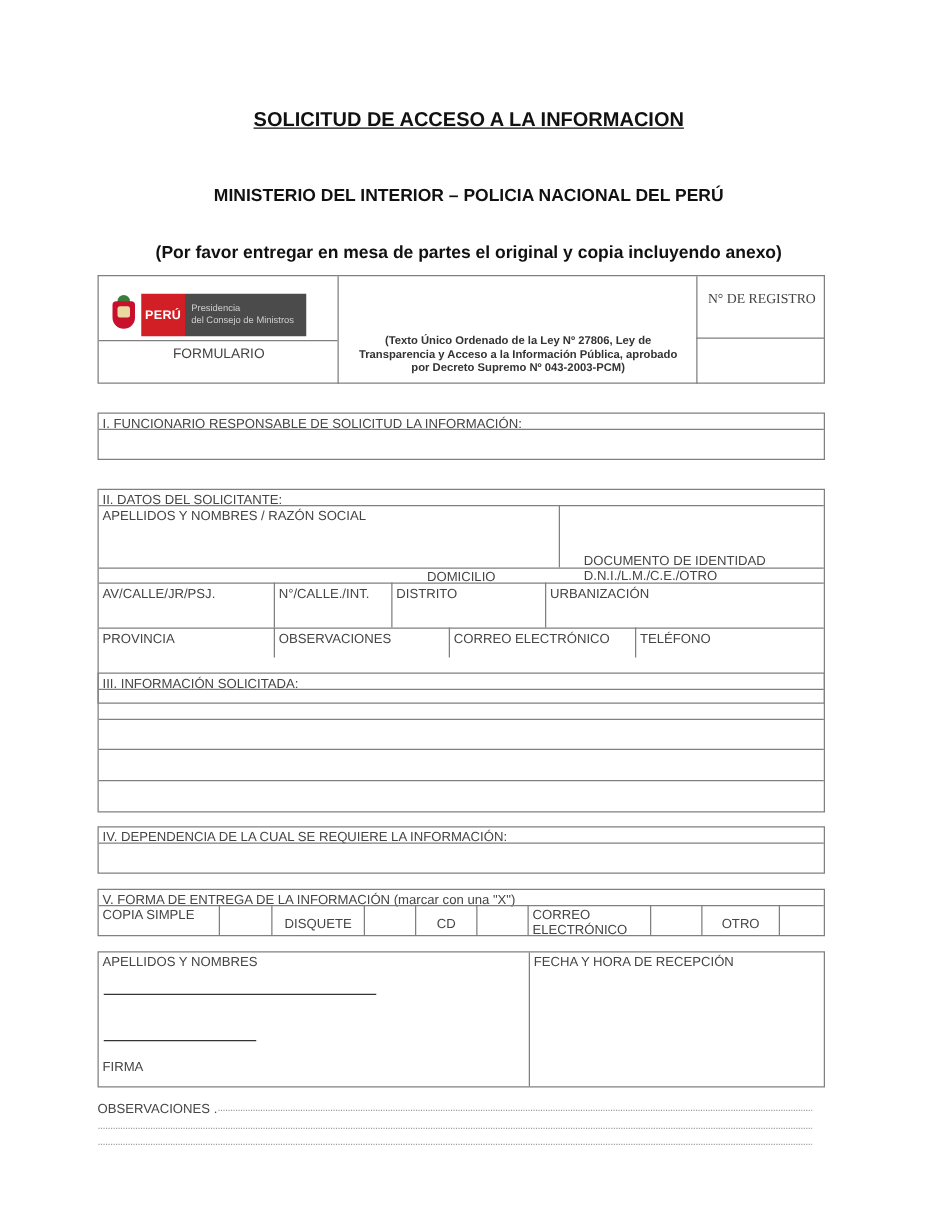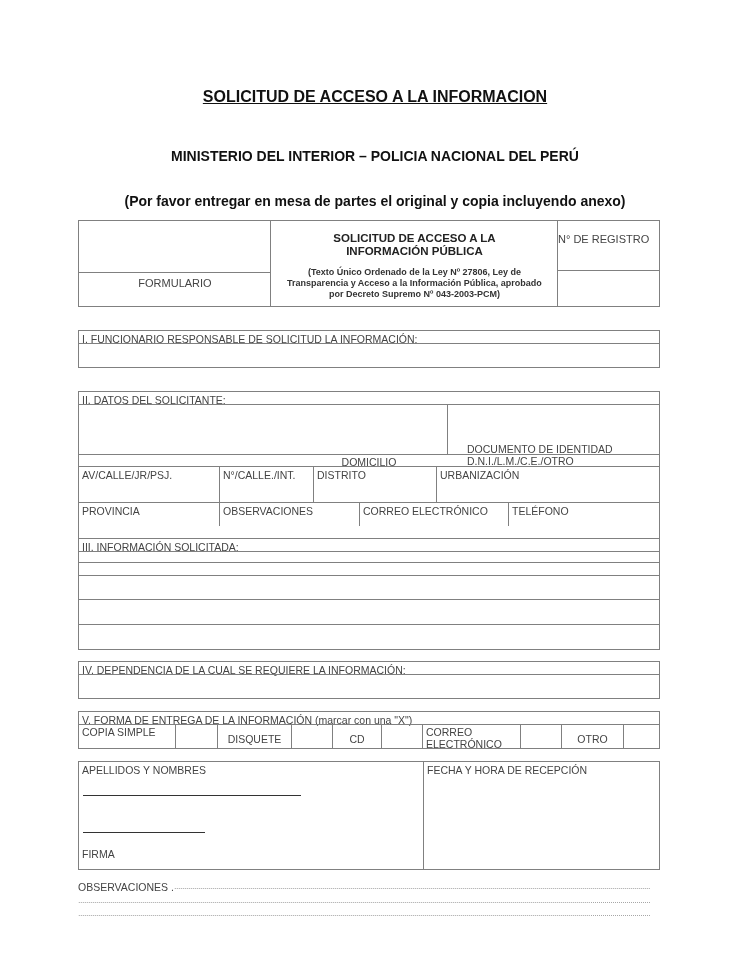--- a/index.html
+++ b/index.html
@@ -30,48 +30,55 @@
     .escudo { width: 28px; height: 34px; position: relative; }
     .escudo .shield { position: absolute; left: 5px; top: 6px; width: 18px; height: 22px; background: #c8102e; border-radius: 3px 3px 9px 9px; }
     .escudo .shield::after { content: ""; position: absolute; left: 4px; top: 4px; width: 10px; height: 9px; background: #e9d8a0; border-radius: 2px; }
     .escudo .crown { position: absolute; left: 9px; top: 1px; width: 10px; height: 6px; background: #3a7d3a; border-radius: 5px 5px 0 0; }
     .peru-block { width: 35px; background: #d21f26; color: #fff; font-size: 10px; font-weight: bold; display: flex; align-items: center; justify-content: center; letter-spacing: 0.3px; }
     .pcm-block { flex: 1; background: #4b4b4b; color: #cfcfcf; font-size: 7.5px; line-height: 9px; padding: 7px 4px 0 5px; }
 
     .hdr-title { position: absolute; left: 192px; top: 11px; width: 287px; text-align: center; font-weight: bold; font-size: 11.5px; line-height: 13px; color: #222; }
     .hdr-law { position: absolute; left: 192px; top: 46px; width: 287px; text-align: center; font-weight: bold; font-size: 9px; line-height: 11px; color: #333; }
     .hdr-formulario { position: absolute; left: 0; top: 56px; width: 192px; text-align: center; font-size: 11px; color: #444; }
-    .hdr-registro { position: absolute; left: 479px; top: 12px; width: 103px; font-size: 11px; color: #444; }
+    .hdr-registro { position: absolute; left: 479px; top: 12px; width: 103px; text-align: center; font-size: 11px; color: #444; font-family: Liberation Serif, serif; }
 
     .lbl { font-size: 10.5px; color: #444; }
     .dots { position: absolute; font-size: 9px; color: #999; letter-spacing: -0.5px; white-space: nowrap; overflow: hidden; }
     .sigline { position: absolute; border-top: 1px solid #333; height: 0; }
   </style>
 </head>
 <body>
 
 <div class="title">SOLICITUD DE ACCESO A LA INFORMACION</div>
 <div class="subtitle">
   <div>MINISTERIO DEL INTERIOR – POLICIA NACIONAL DEL PERÚ</div>
 </div>
 <div class="instruction">(Por favor entregar en mesa de partes el original y copia incluyendo anexo)</div>
 
 <div class="box hdr">
   <div class="vline" style="left:191px; top:0; height:86px;"></div>
   <div class="vline" style="left:478px; top:0; height:86px;"></div>
   <div class="hline" style="left:0; top:51px; width:191px;"></div>
   <div class="hline" style="left:478px; top:49px; width:103px;"></div>
 
+  <div class="logo-wrap">
+    <div class="escudo">
+      <div class="crown"></div>
+      <div class="shield"></div>
+    </div>
+    <div class="peru-block">PERÚ</div>
+    <div class="pcm-block">
+      <div>Presidencia</div>
+      <div>del Consejo de Ministros</div>
+    </div>
+  </div>
 
   <div class="hdr-formulario">FORMULARIO</div>
 
-  <div class="hdr-title">
-    <div>SOLICITUD DE ACCESO A LA</div>
-    <div>INFORMACIÓN PÚBLICA</div>
-  </div>
   <div class="hdr-law">
     <div>(Texto Único Ordenado de la Ley Nº 27806, Ley de</div>
     <div>Transparencia y Acceso a la Información Pública, aprobado</div>
     <div>por Decreto Supremo Nº 043-2003-PCM)</div>
   </div>
 
   <div class="hdr-registro">N° DE REGISTRO</div>
   <div style="position:absolute; left:479px; top:50px; width:102px; height:36px;"></div>
 </div>
 
@@ -79,20 +86,21 @@
   <div class="cell" style="left:0; top:0;">I. FUNCIONARIO RESPONSABLE DE SOLICITUD LA INFORMACIÓN:</div>
   <div class="hline" style="left:0; top:12px; width:580px;"></div>
   <div style="position:absolute; left:0; top:13px; width:580px; height:23px;"></div>
 </div>
 
 <div class="box" style="left:78px; top:391px; width:582px; height:172px;">
   <div class="cell" style="left:0; top:0;">II. DATOS DEL SOLICITANTE:</div>
   <div class="hline" style="left:0; top:12px; width:580px;"></div>
 
   <div class="vline" style="left:368px; top:12px; height:50px;"></div>
+  <div class="cell" style="left:0; top:13px;">APELLIDOS Y NOMBRES / RAZÓN SOCIAL</div>
   <div style="position:absolute; left:0; top:26px; width:368px; height:36px;"></div>
   <div class="cell" style="left:385px; top:13px;margin-top:36px;">
     <div>DOCUMENTO DE IDENTIDAD</div>
     <div>D.N.I./L.M./C.E./OTRO</div>
   </div>
   <div style="position:absolute; left:369px; top:38px; width:211px; height:24px;"></div>
 
   <div class="hline" style="left:0; top:62px; width:580px;"></div>
   <div class="cell" style="left:0; top:62px; width:580px; text-align:center;">DOMICILIO</div>
   <div class="hline" style="left:0; top:74px; width:580px;"></div>

